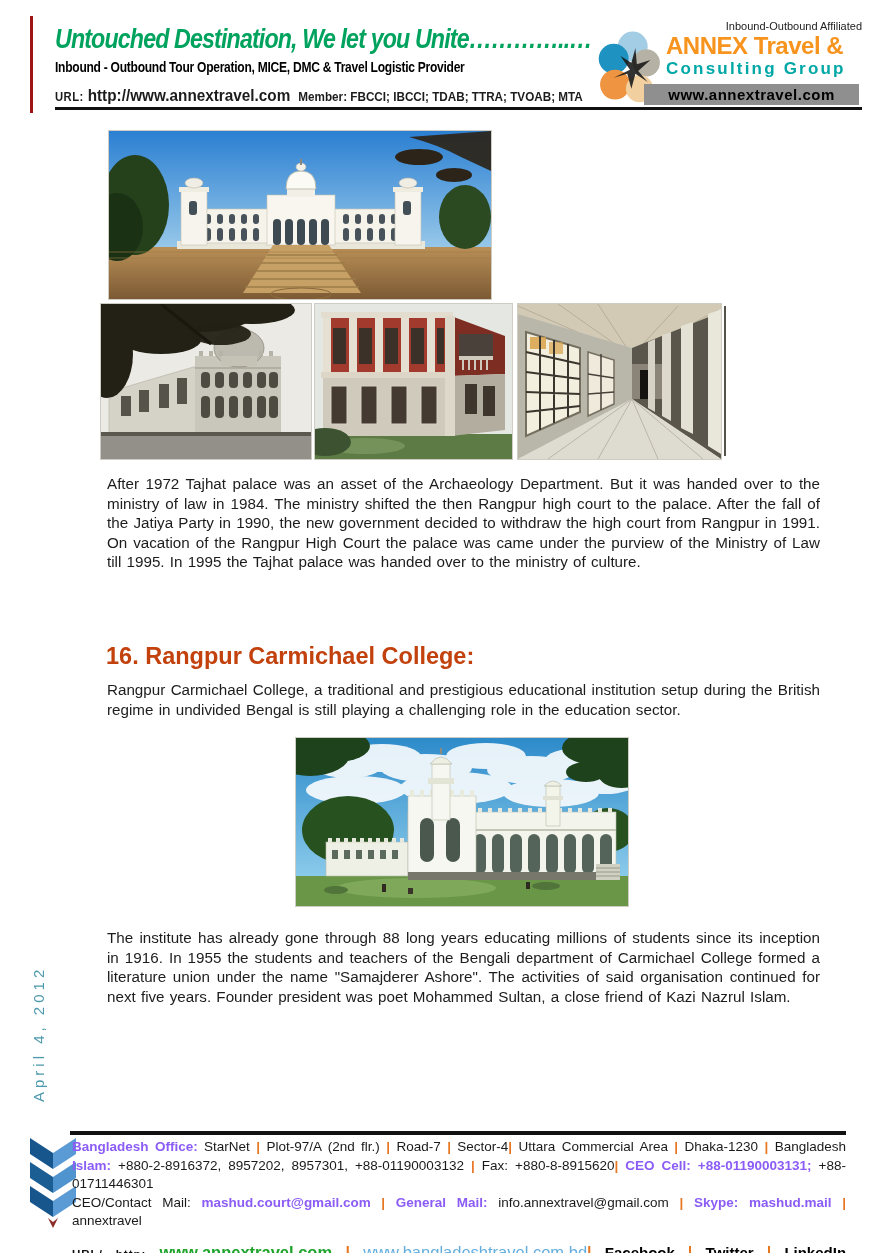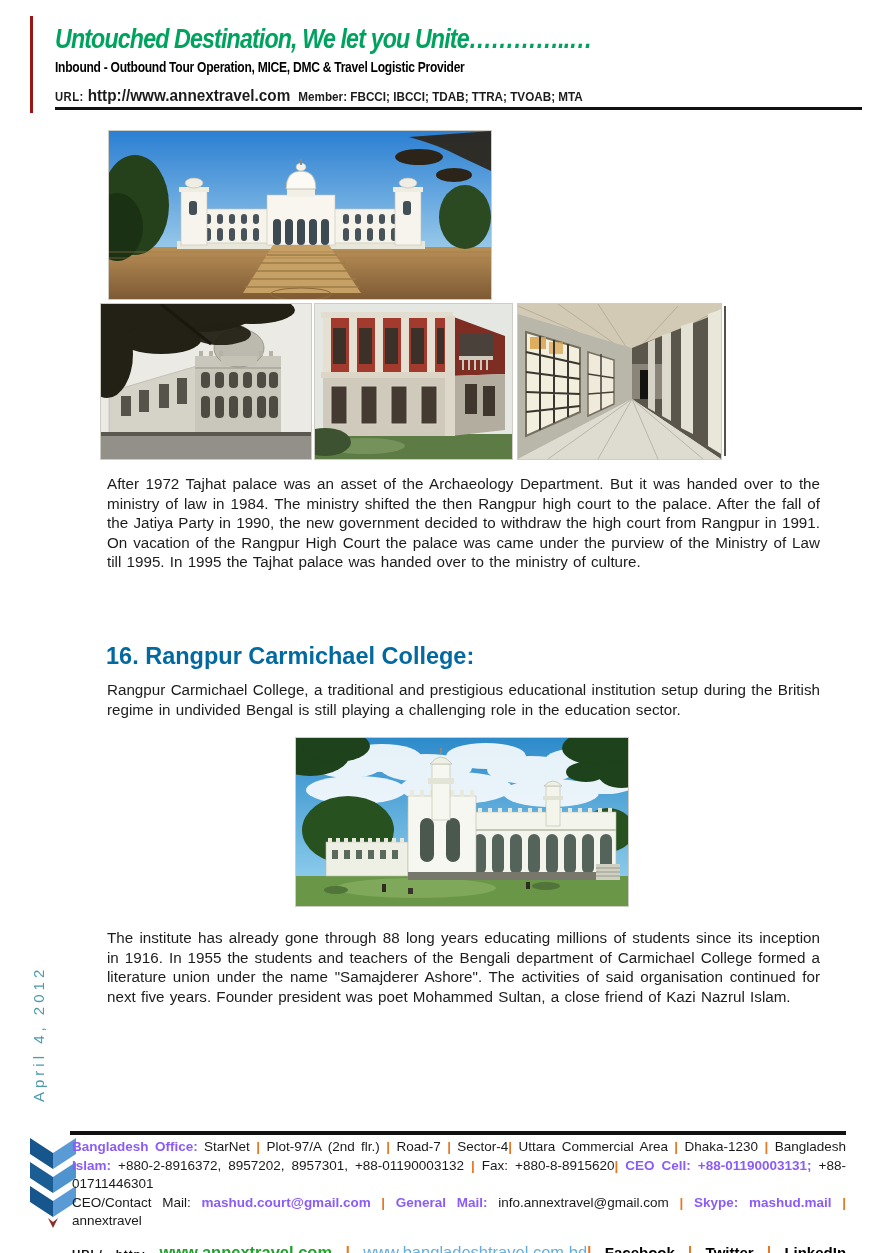--- a/index.html
+++ b/index.html
@@ -28,21 +28,21 @@
               white-space:nowrap;letter-spacing:2.2px;}
   .logo-bar{position:absolute;left:48px;top:70px;width:215px;height:21px;background:#8f8f8f;
             color:#000;font-size:15px;font-weight:700;text-align:center;line-height:21px;letter-spacing:.5px;}
   
   .photo{position:absolute;border:1px solid #cfccc4;background:#eee;}
   .photo svg{display:block;}
   .divider-thin{position:absolute;left:724px;top:306px;width:2px;height:150px;background:#55524a;}
   
   .para{position:absolute;left:107px;width:713px;font-size:15.2px;line-height:19.6px;
         text-align:justify;word-spacing:1px;color:#1c1c1c;}
-  .h16{position:absolute;left:106px;top:643px;font-size:23.5px;font-weight:700;color:#0369a1;white-space:nowrap;}
+  .h16{position:absolute;left:106px;top:643px;font-size:23.5px;font-weight:700;color:#c2410c;white-space:nowrap;}
   
   .side-date{position:absolute;left:30px;top:944px;width:28px;height:158px;
              writing-mode:vertical-rl;transform:rotate(180deg);
              font-size:15px;letter-spacing:4px;color:#4e9aad;}
   
   .footer-rule{position:absolute;left:70px;top:1131px;width:776px;height:4px;background:#111;}
   .chev{position:absolute;left:24px;top:1138px;width:58px;height:100px;}
   .footer{position:absolute;left:72px;top:1138px;width:774px;font-size:13.5px;color:#1a1a1a;}
   .f-line{text-align:justify;text-align-last:justify;line-height:18.5px;white-space:normal;}
   .f-line3{text-align:justify;text-align-last:left;line-height:18.5px;}
@@ -61,20 +61,34 @@
 <div class="page">
 
   <div class="accent-line"></div>
   <div class="tagline"><span class="cond">Untouched Destination, We let you Unite…………..…</span></div>
   <div class="subtitle"><span class="cond">Inbound - Outbound Tour Operation, MICE, DMC &amp; Travel Logistic Provider</span></div>
   <div class="urlline"><span class="cond"><span class="url-label">URL:</span>
     <span class="url-main">http://www.annextravel.com</span>&nbsp;
     <span class="member">Member: FBCCI; IBCCI; TDAB; TTRA; TVOAB; MTA</span></span></div>
   <div class="header-rule"></div>
 
+  <div class="logo">
+    <div class="logo-affil">Inbound-Outbound Affiliated</div>
+    <svg class="logo-pin" viewBox="0 0 100 124" xmlns="http://www.w3.org/2000/svg">
+      <circle cx="54" cy="26" r="22" fill="#a3cde4"></circle>
+      <circle cx="26" cy="44" r="22" fill="#1e92c0"></circle>
+      <circle cx="74" cy="50" r="20" fill="#b5b1a5"></circle>
+      <circle cx="28" cy="82" r="22" fill="#ef9440"></circle>
+      <circle cx="64" cy="88" r="20" fill="#f2cf9e"></circle>
+      <path d="M50,60 L36,40 L52,50 L58,28 L60,52 L80,46 L62,62 L76,78 L58,66 L52,88 L46,66 L26,72 Z" fill="#1c1c1c" opacity="0.9"></path>
+    </svg>
+    <div class="logo-name1">ANNEX Travel &amp;</div>
+    <div class="logo-name2">Consulting Group</div>
+    <div class="logo-bar">www.annextravel.com</div>
+  </div>
 
   <div class="photo" style="left:108px;top:130px;">
     <svg width="382" height="168" viewBox="0 0 382 168" xmlns="http://www.w3.org/2000/svg">
       <defs>
         <linearGradient id="sky1" x1="0" y1="0" x2="0" y2="1">
             <stop offset="0" stop-color="#2b7fd2"></stop>
             <stop offset="1" stop-color="#9ecdeb"></stop>
           </linearGradient>
         <linearGradient id="gr1" x1="0" y1="0" x2="0" y2="1">
             <stop offset="0" stop-color="#b98f57"></stop>

